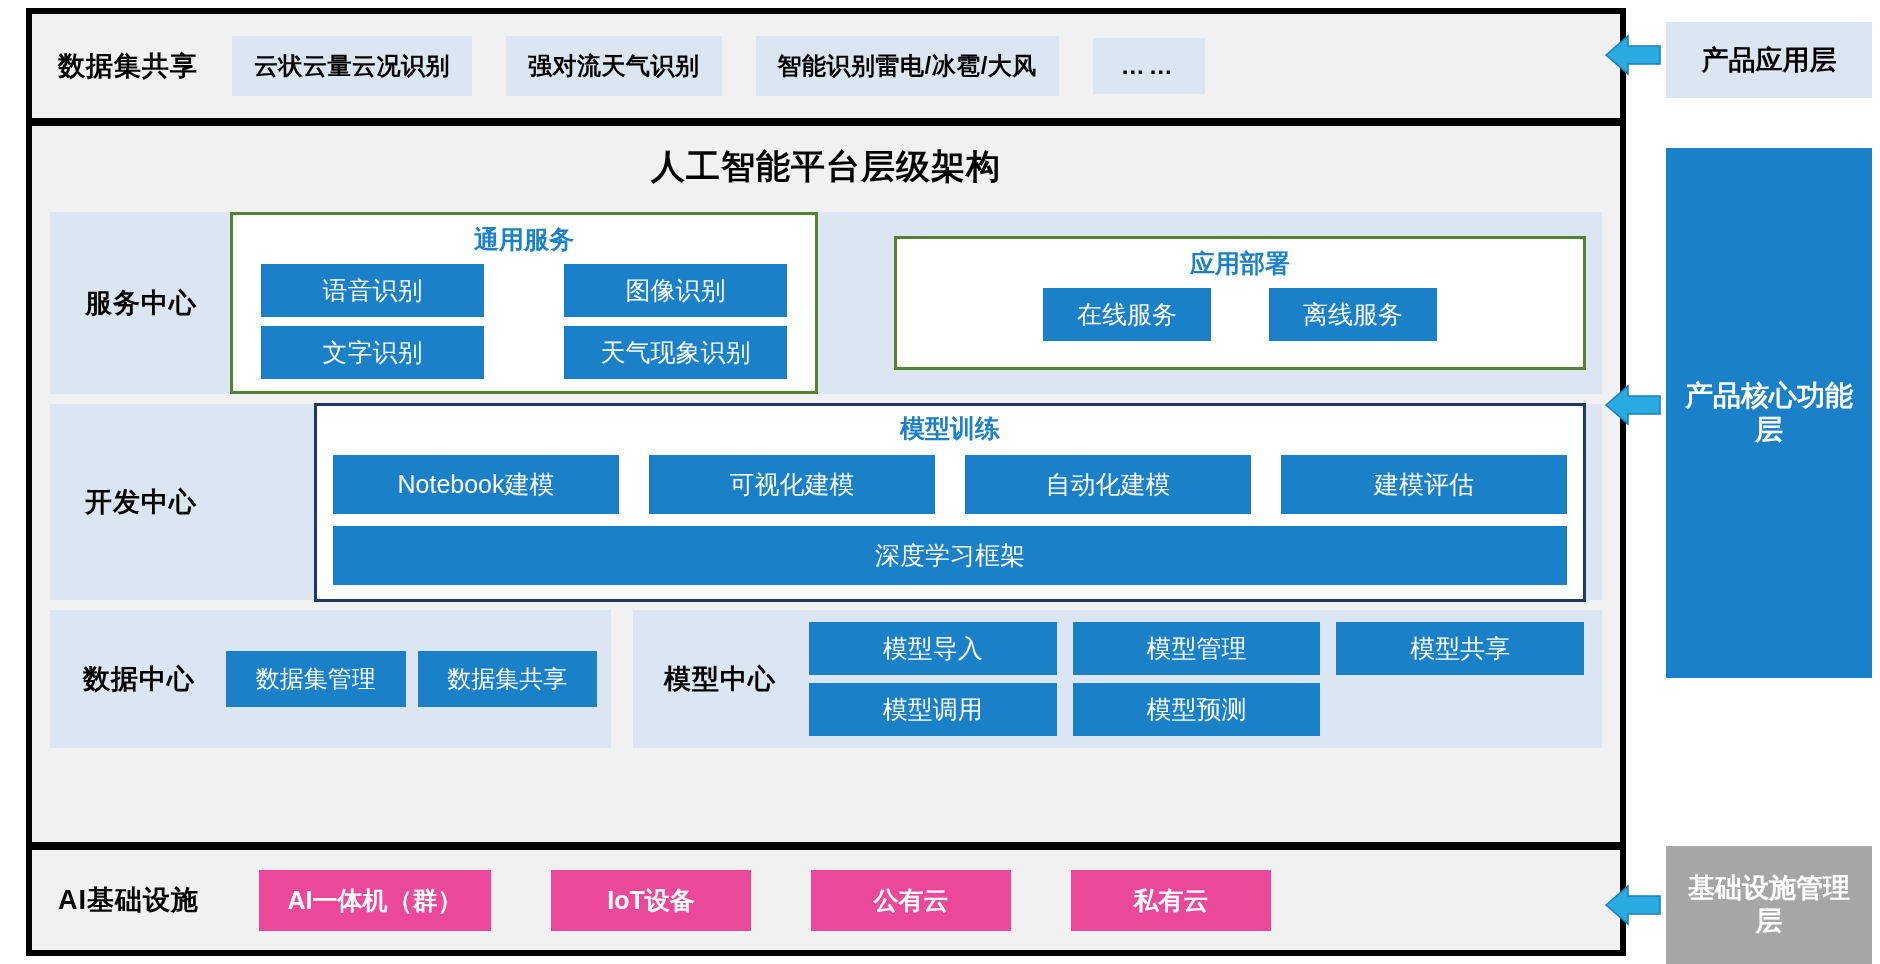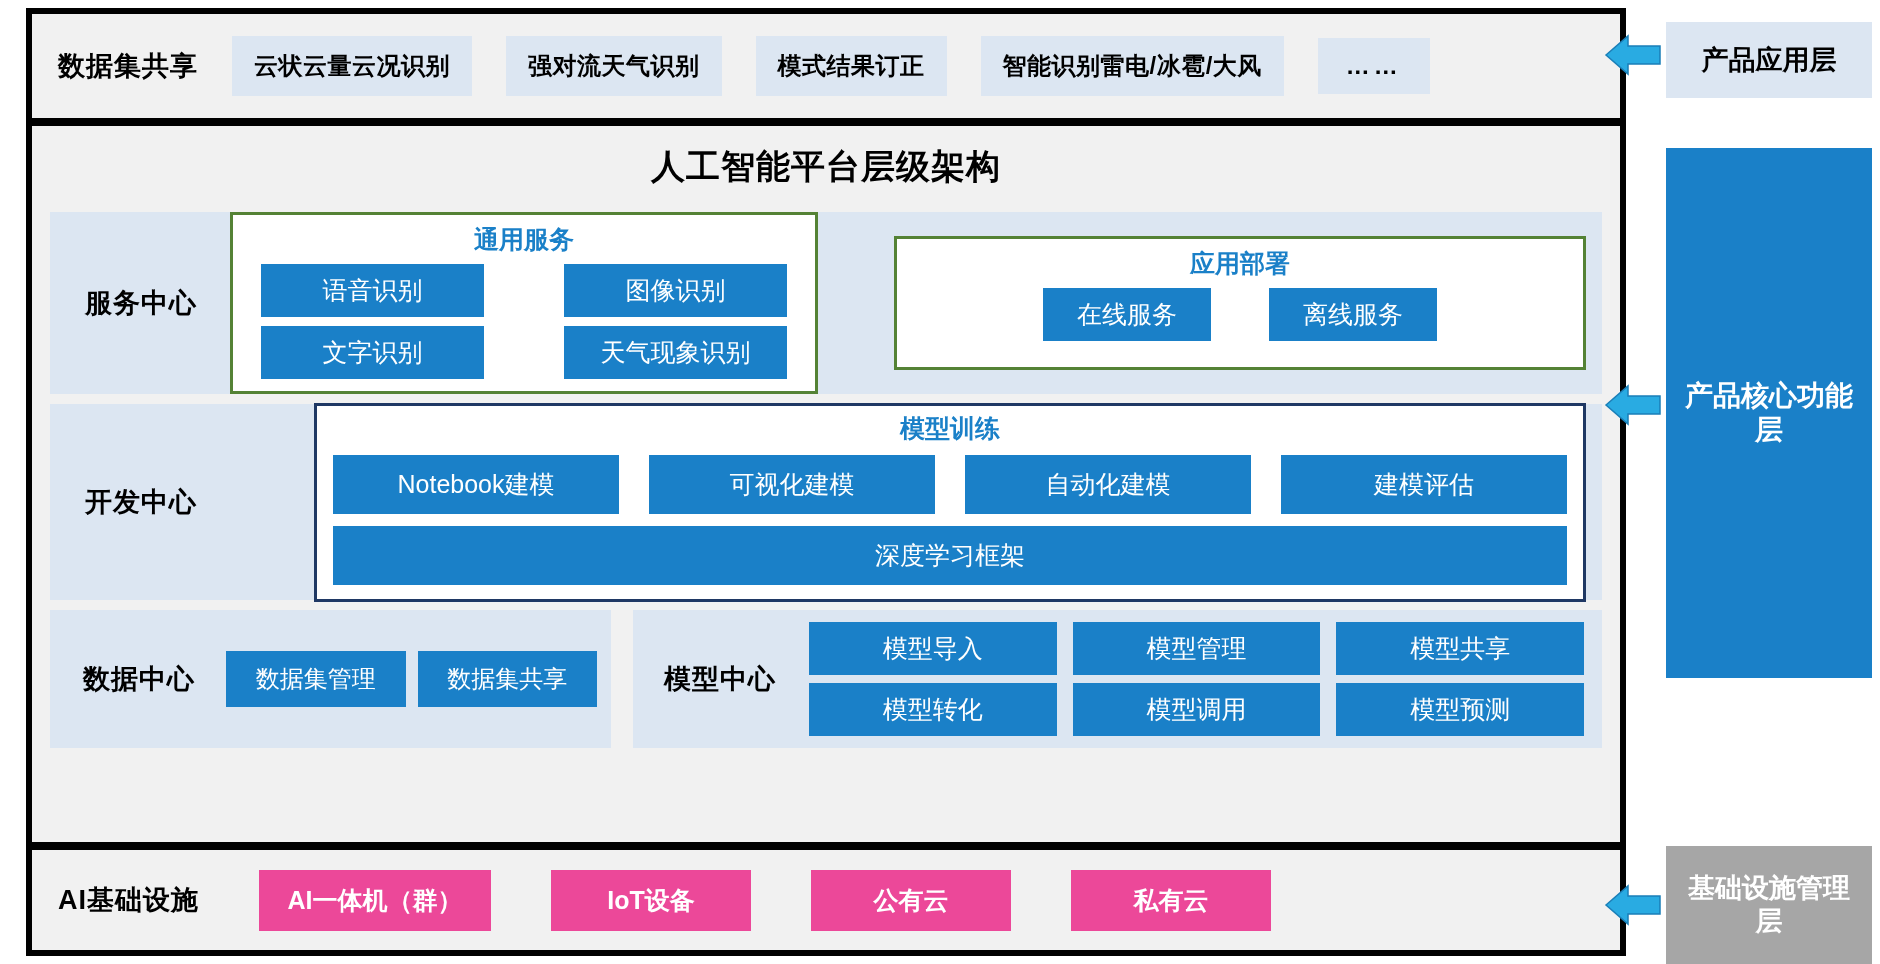--- a/index.html
+++ b/index.html
@@ -273,21 +273,20 @@
 <body>
 
 <div id="root">
 
   <div class="main-col">
 
     <div class="band band-apps">
       <div class="band-label">数据集共享</div>
       <div class="app-chip">云状云量云况识别</div>
       <div class="app-chip">强对流天气识别</div>
-      <div class="app-chip">模式结果订正</div>
       <div class="app-chip">智能识别雷电/冰雹/大风</div>
       <div class="app-chip dots">……</div>
     </div>
 
     <div class="band band-platform">
 
       <div class="platform-title">人工智能平台层级架构</div>
 
       <div class="center-row svc-row">
         <div class="center-name">服务中心</div>
@@ -337,21 +336,20 @@
           <div class="tile">数据集管理</div>
           <div class="tile">数据集共享</div>
         </div>
 
         <div class="model-center">
           <div class="center-name">模型中心</div>
           <div class="model-grid">
             <div class="tile">模型导入</div>
             <div class="tile">模型管理</div>
             <div class="tile">模型共享</div>
-            <div class="tile">模型转化</div>
             <div class="tile">模型调用</div>
             <div class="tile">模型预测</div>
           </div>
         </div>
 
       </div>
     </div>
 
     <div class="band band-infra">
       <div class="band-label">AI基础设施</div>

